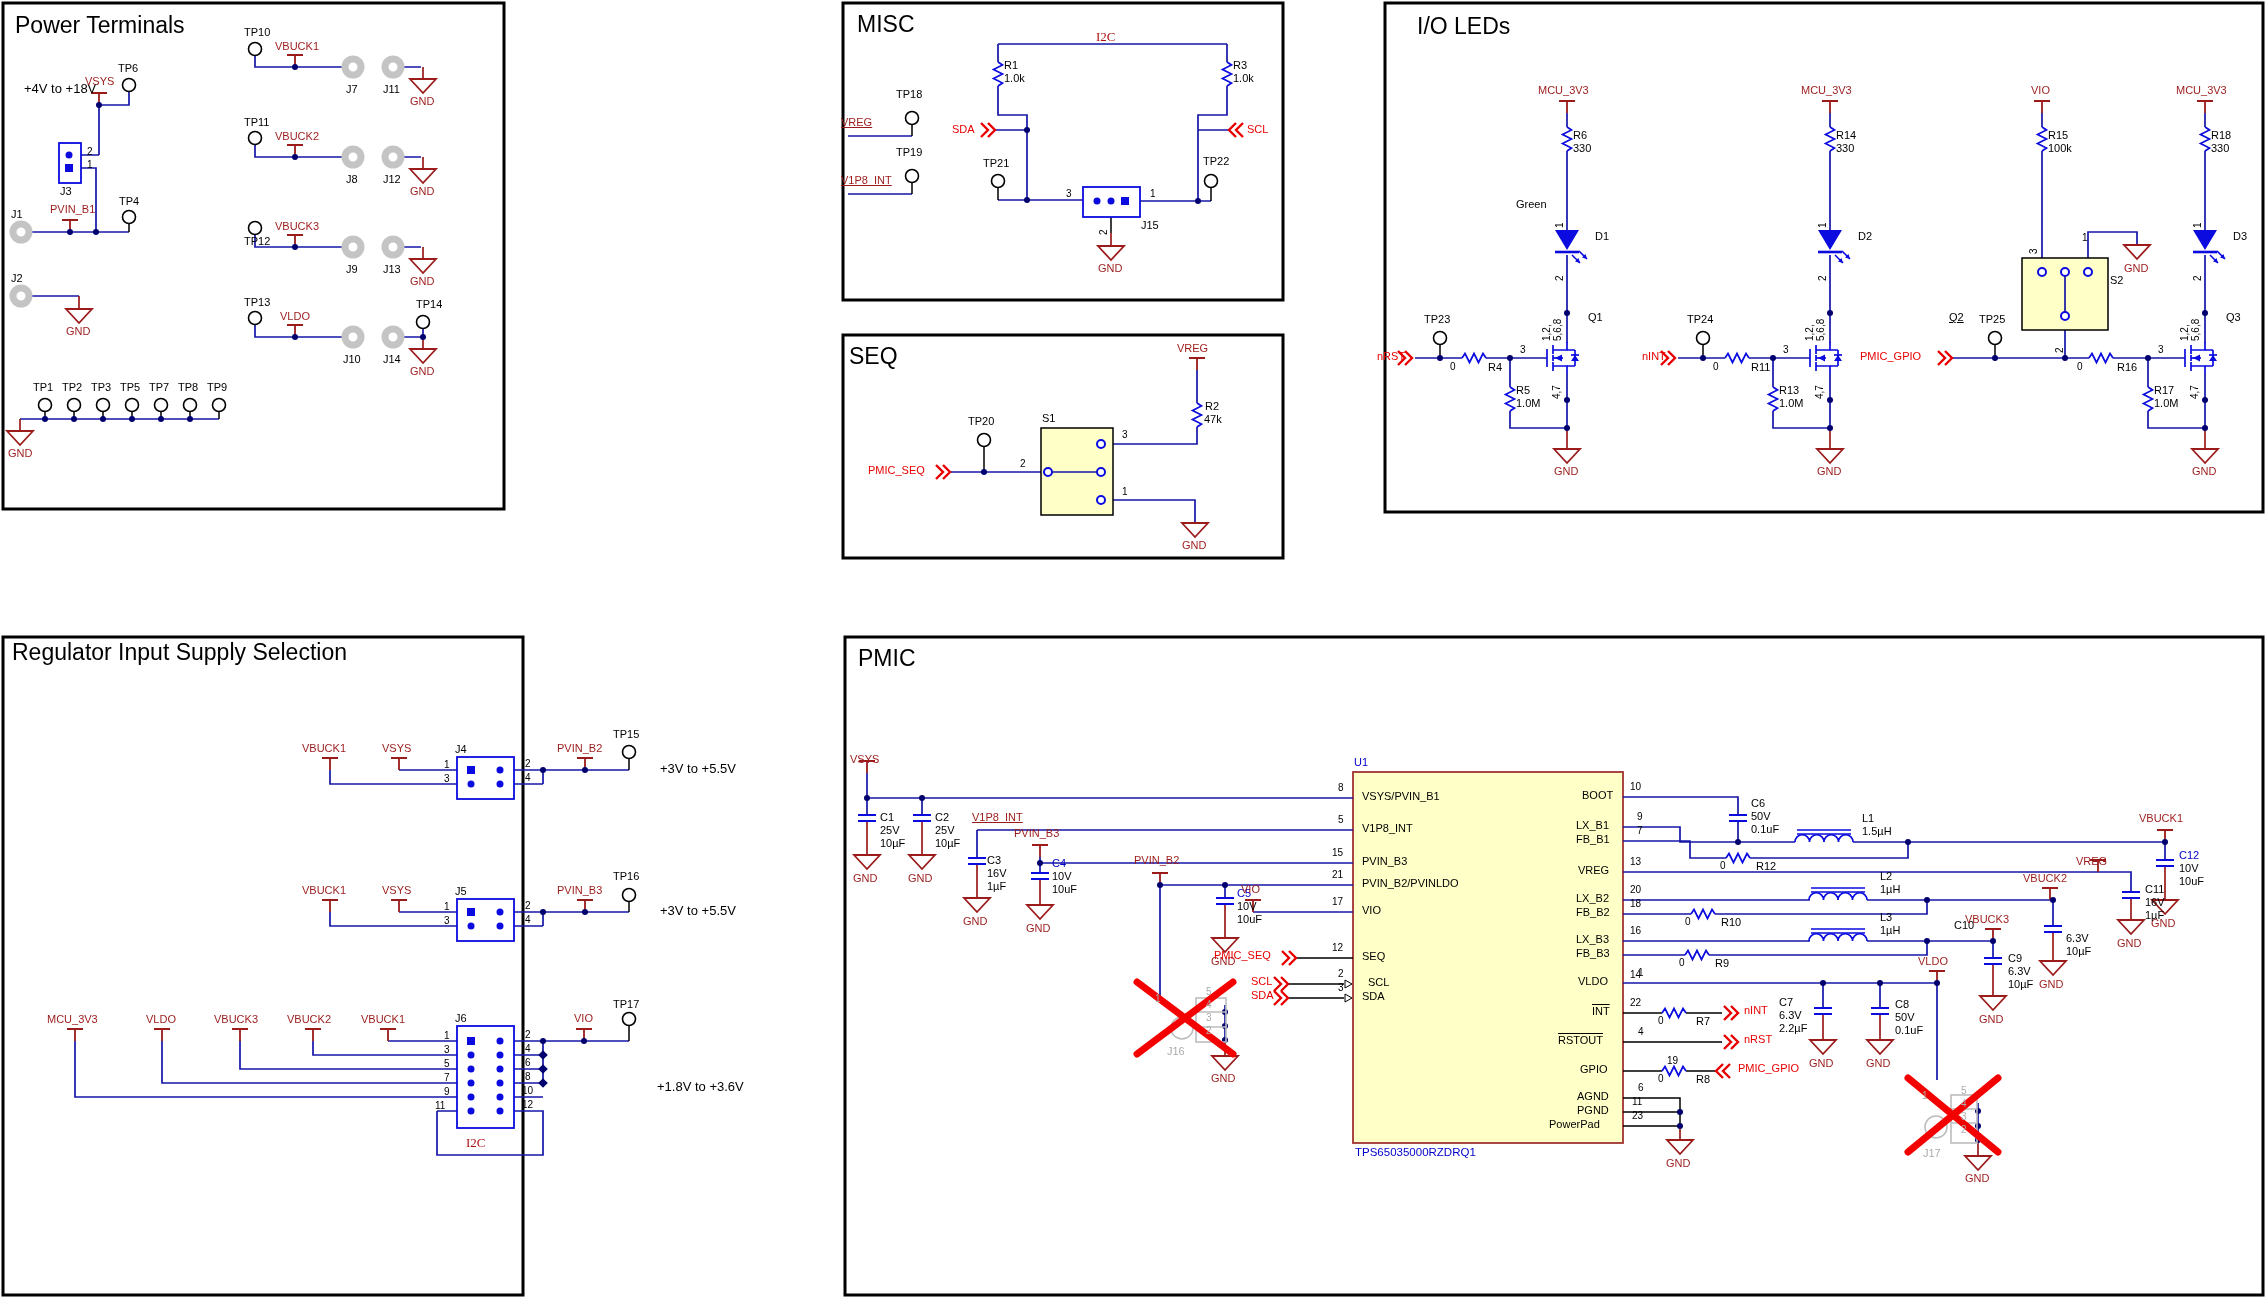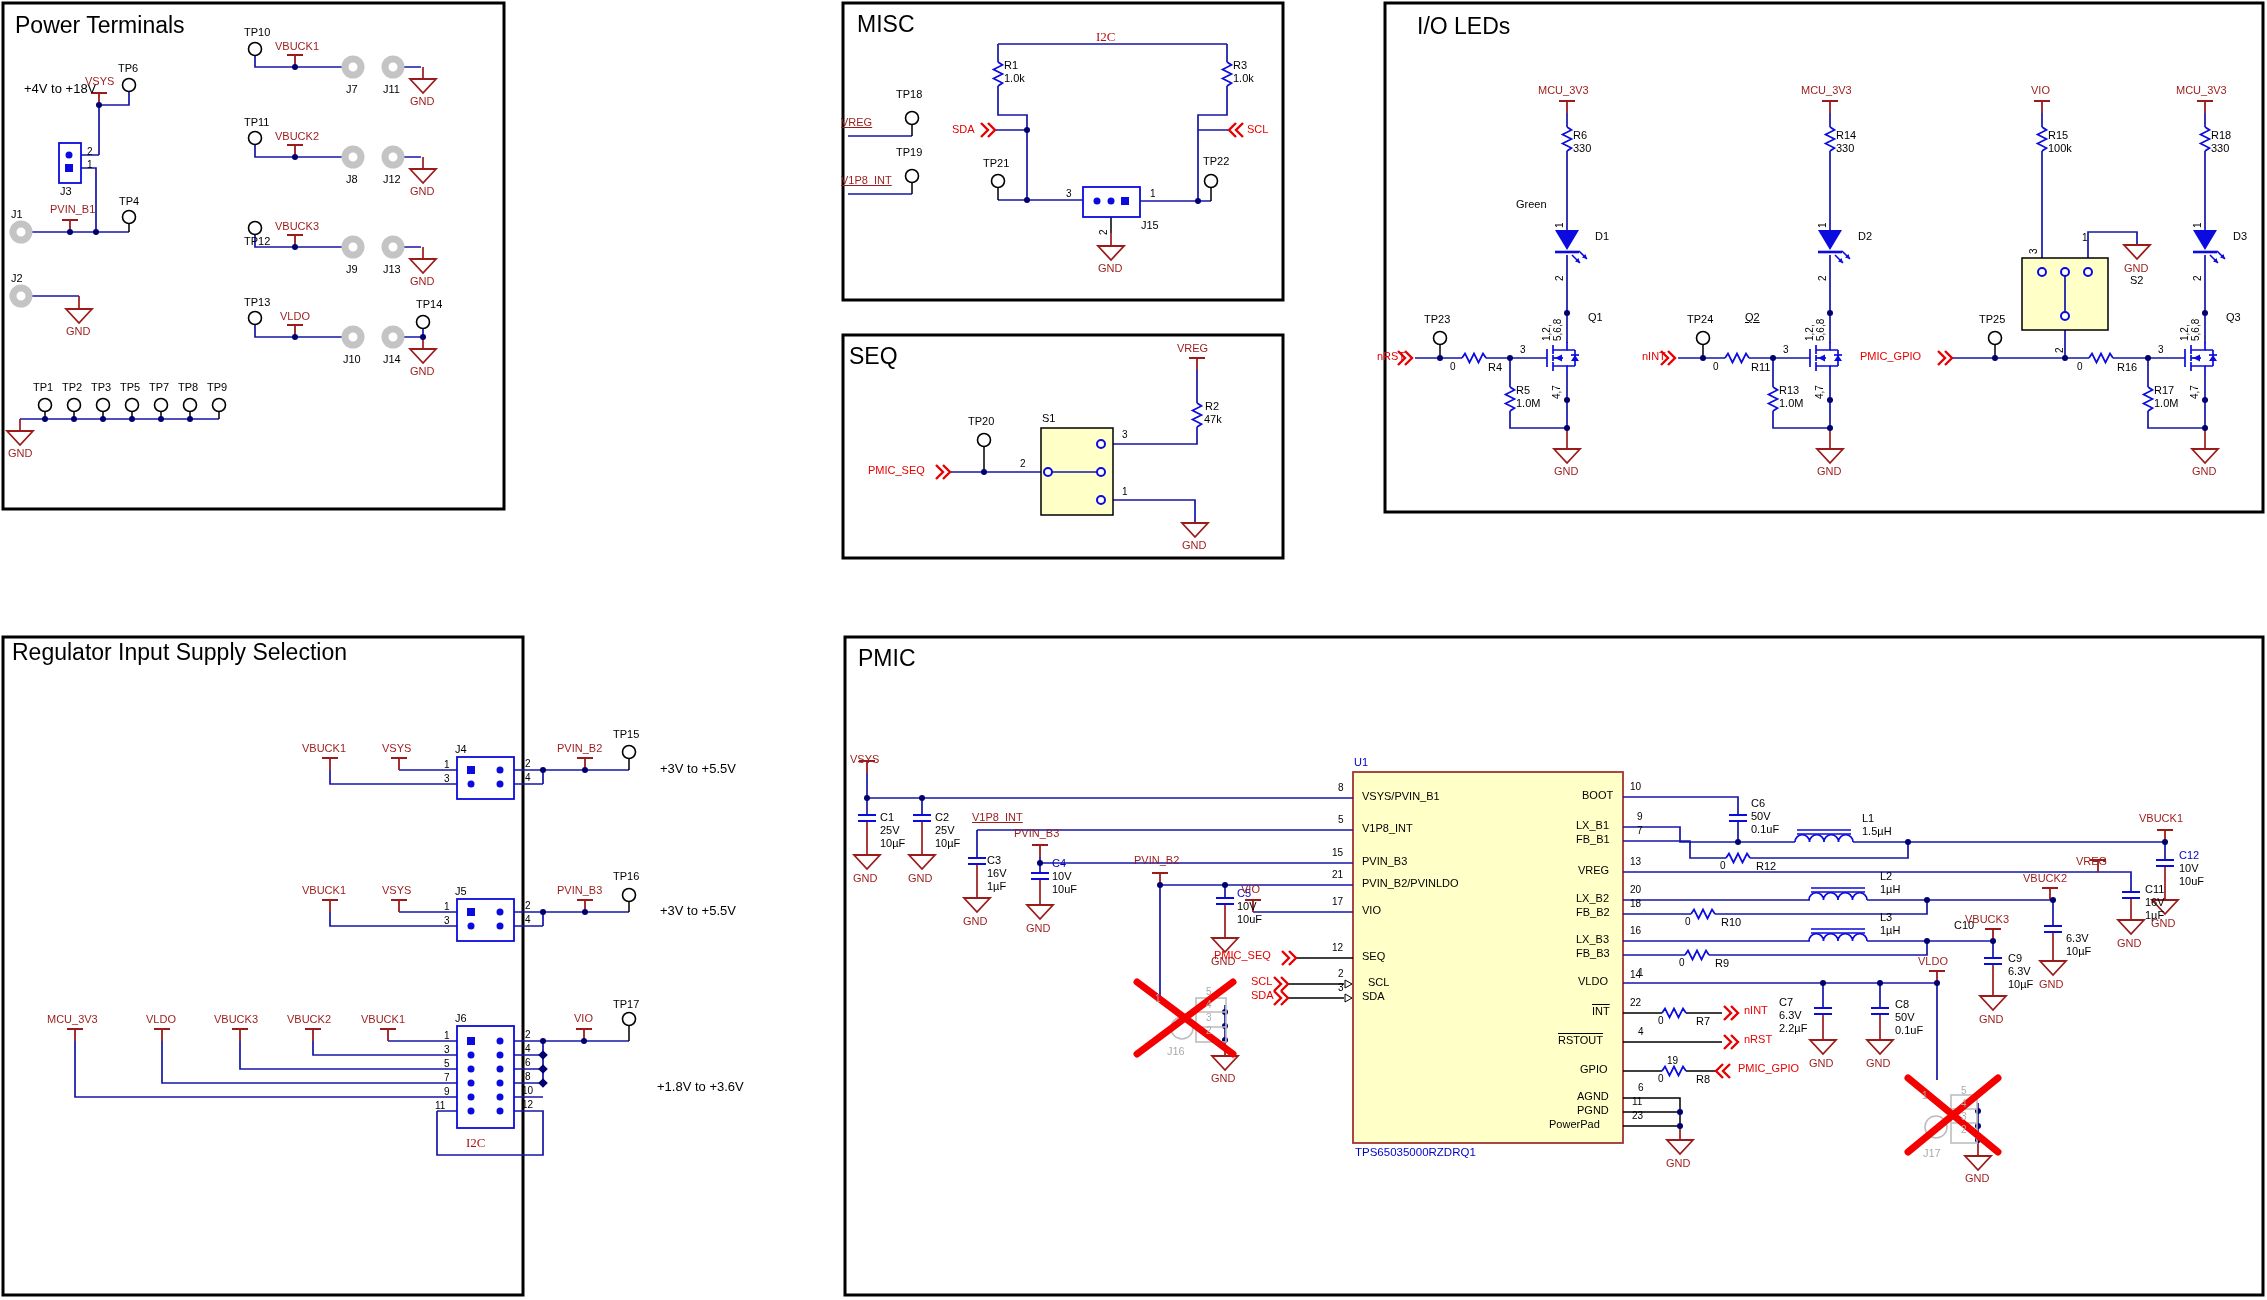--- a/index.html
+++ b/index.html
@@ -494,21 +494,21 @@
       <span class="lbl" style="left: 1836px; top: 143px;">330</span>
       <span class="lbl" style="left: 2048px; top: 130px;">R15</span>
       <span class="lbl" style="left: 2048px; top: 143px;">100k</span>
       <span class="lbl" style="left: 2211px; top: 130px;">R18</span>
       <span class="lbl" style="left: 2211px; top: 143px;">330</span>
       <span class="lbl" style="left: 1516px; top: 199px;">Green</span>
       <span class="lbl" style="left: 1595px; top: 231px;">D1</span>
       <span class="lbl" style="left: 1858px; top: 231px;">D2</span>
       <span class="lbl" style="left: 2233px; top: 231px;">D3</span>
       <span class="lbl" style="left: 1588px; top: 312px;">Q1</span>
-      <span class="lbl" style="left: 1745px; top: 312px; text-decoration: underline;">Q2</span>
+      <span class="lbl" style="left: 1949px; top: 312px; text-decoration: underline;">Q2</span>
       <span class="lbl" style="left: 2226px; top: 312px;">Q3</span>
       <span class="lbl c-sv" style="left: 1555px; top: 228px;">1</span>
       <span class="lbl c-sv" style="left: 1555px; top: 281px;">2</span>
       <span class="lbl c-sv" style="left: 1818px; top: 228px;">1</span>
       <span class="lbl c-sv" style="left: 1818px; top: 281px;">2</span>
       <span class="lbl c-sv" style="left: 2193px; top: 228px;">1</span>
       <span class="lbl c-sv" style="left: 2193px; top: 281px;">2</span>
       <span class="lbl c-sv" style="left: 1542px; top: 341px;">1,2,</span>
       <span class="lbl c-sv" style="left: 1553px; top: 341px;">5,6,8</span>
       <span class="lbl c-sv" style="left: 1805px; top: 341px;">1,2,</span>
@@ -532,21 +532,21 @@
       <span class="lbl c-s" style="left: 1713px; top: 362px;">0</span>
       <span class="lbl" style="left: 1751px; top: 362px;">R11</span>
       <span class="lbl c-s" style="left: 2077px; top: 362px;">0</span>
       <span class="lbl" style="left: 2117px; top: 362px;">R16</span>
       <span class="lbl" style="left: 1516px; top: 385px;">R5</span>
       <span class="lbl" style="left: 1516px; top: 398px;">1.0M</span>
       <span class="lbl" style="left: 1779px; top: 385px;">R13</span>
       <span class="lbl" style="left: 1779px; top: 398px;">1.0M</span>
       <span class="lbl" style="left: 2154px; top: 385px;">R17</span>
       <span class="lbl" style="left: 2154px; top: 398px;">1.0M</span>
-      <span class="lbl" style="left: 2110px; top: 275px; margin-left: 20px;">S2</span>
+      <span class="lbl" style="left: 2110px; top: 275px;">S2</span>
       <span class="lbl c-sv" style="left: 2029px; top: 254px;">3</span>
       <span class="lbl c-s" style="left: 2082px; top: 233px;">1</span>
       <span class="lbl c-sv" style="left: 2055px; top: 353px;">2</span>
       <span class="lbl c-m" style="left: 2124px; top: 263px;">GND</span>
       <span class="lbl c-m" style="left: 1554px; top: 466px;">GND</span>
       <span class="lbl c-m" style="left: 1817px; top: 466px;">GND</span>
       <span class="lbl c-m" style="left: 2192px; top: 466px;">GND</span>
       <span class="lbl c-t" style="left: 12px; top: 641px;">Regulator Input Supply Selection</span>
       <span class="lbl c-m" style="left: 302px; top: 743px;">VBUCK1</span>
       <span class="lbl c-m" style="left: 382px; top: 743px;">VSYS</span>

